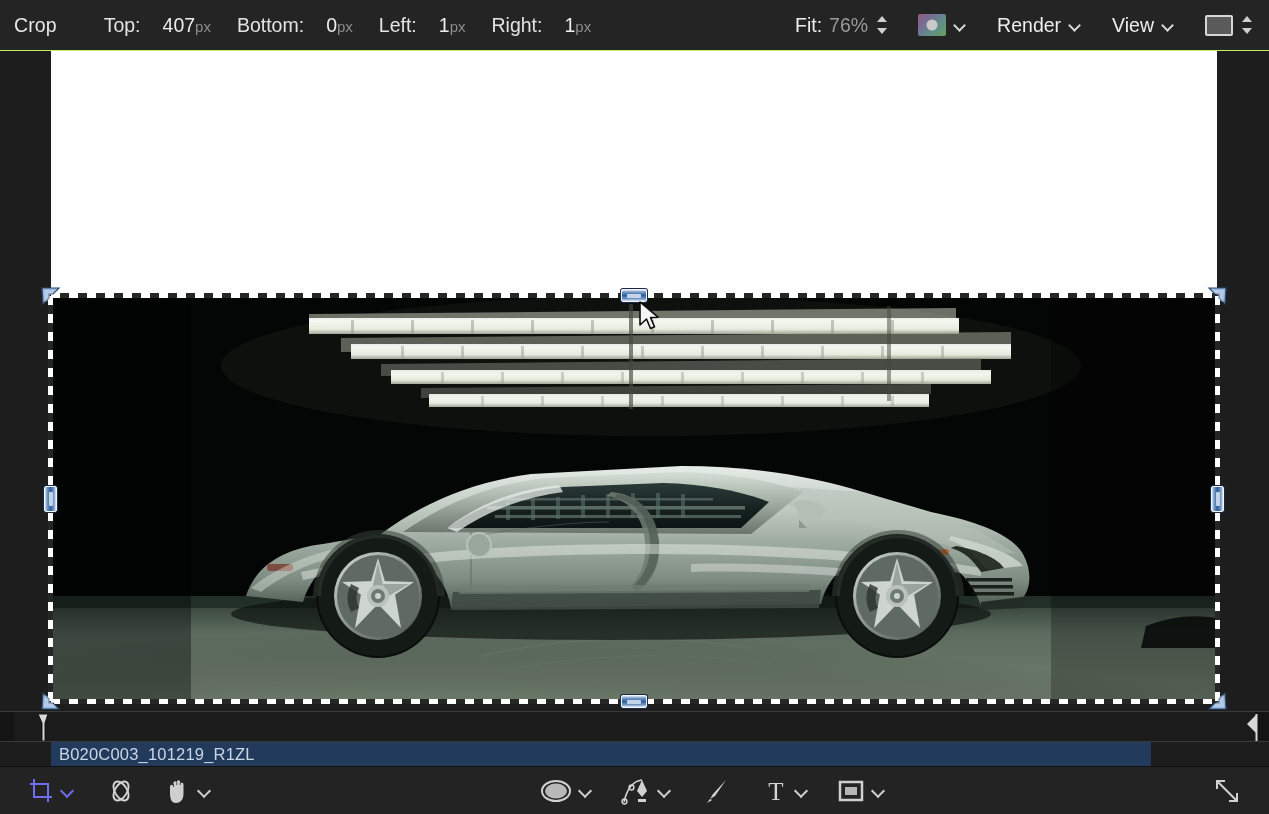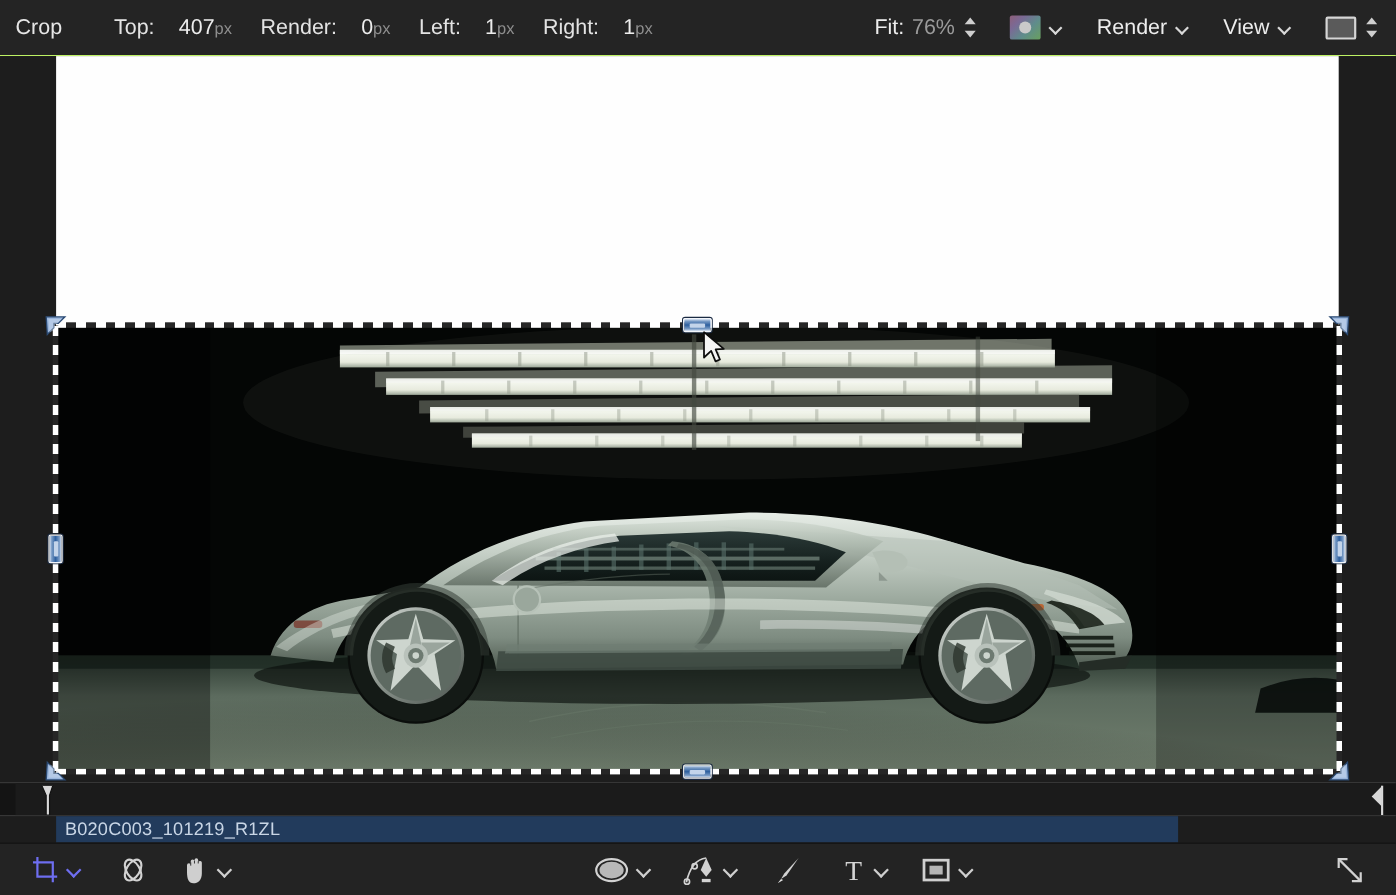--- a/index.html
+++ b/index.html
@@ -134,21 +134,21 @@
     border-bottom:1px solid #3a3a3a;
   }
   .scrub .track{
     position:absolute; left:14px; right:14px; top:0; bottom:0; background:#1b1b1b;
   }
   .marker{ position:absolute; top:2px; width:14px; height:27px; }
   .marker svg{ display:block; }
 
   
   .fname{
-    position:absolute; left:51px; top:742px; width:1020px; height:24px;
+    position:absolute; left:51px; top:742px; width:1100px; height:24px;
     background:#223b5c;
     display:flex; align-items:center;
   }
   .fname span{
     color:#c9d6e6; font-size:16.5px; padding-left:8px; letter-spacing:0.2px;
   }
 
   
   .bottombar{
     position:absolute; left:0; top:766px; width:1269px; height:48px;
@@ -180,21 +180,21 @@
     <div class="left">
       <div class="tb-label" style="margin-right:47px;">Crop</div>
 
       <div class="tb-group">
         <span class="tb-key">Top:</span>
         <span class="tb-val">407</span>
           <span class="tb-unit">px</span>
       </div>
 
       <div class="tb-group">
-        <span class="tb-key">Render:</span>
+        <span class="tb-key">Bottom:</span>
         <span class="tb-val">0</span>
           <span class="tb-unit">px</span>
       </div>
 
       <div class="tb-group">
         <span class="tb-key">Left:</span>
         <span class="tb-val">1</span>
           <span class="tb-unit">px</span>
       </div>
 

